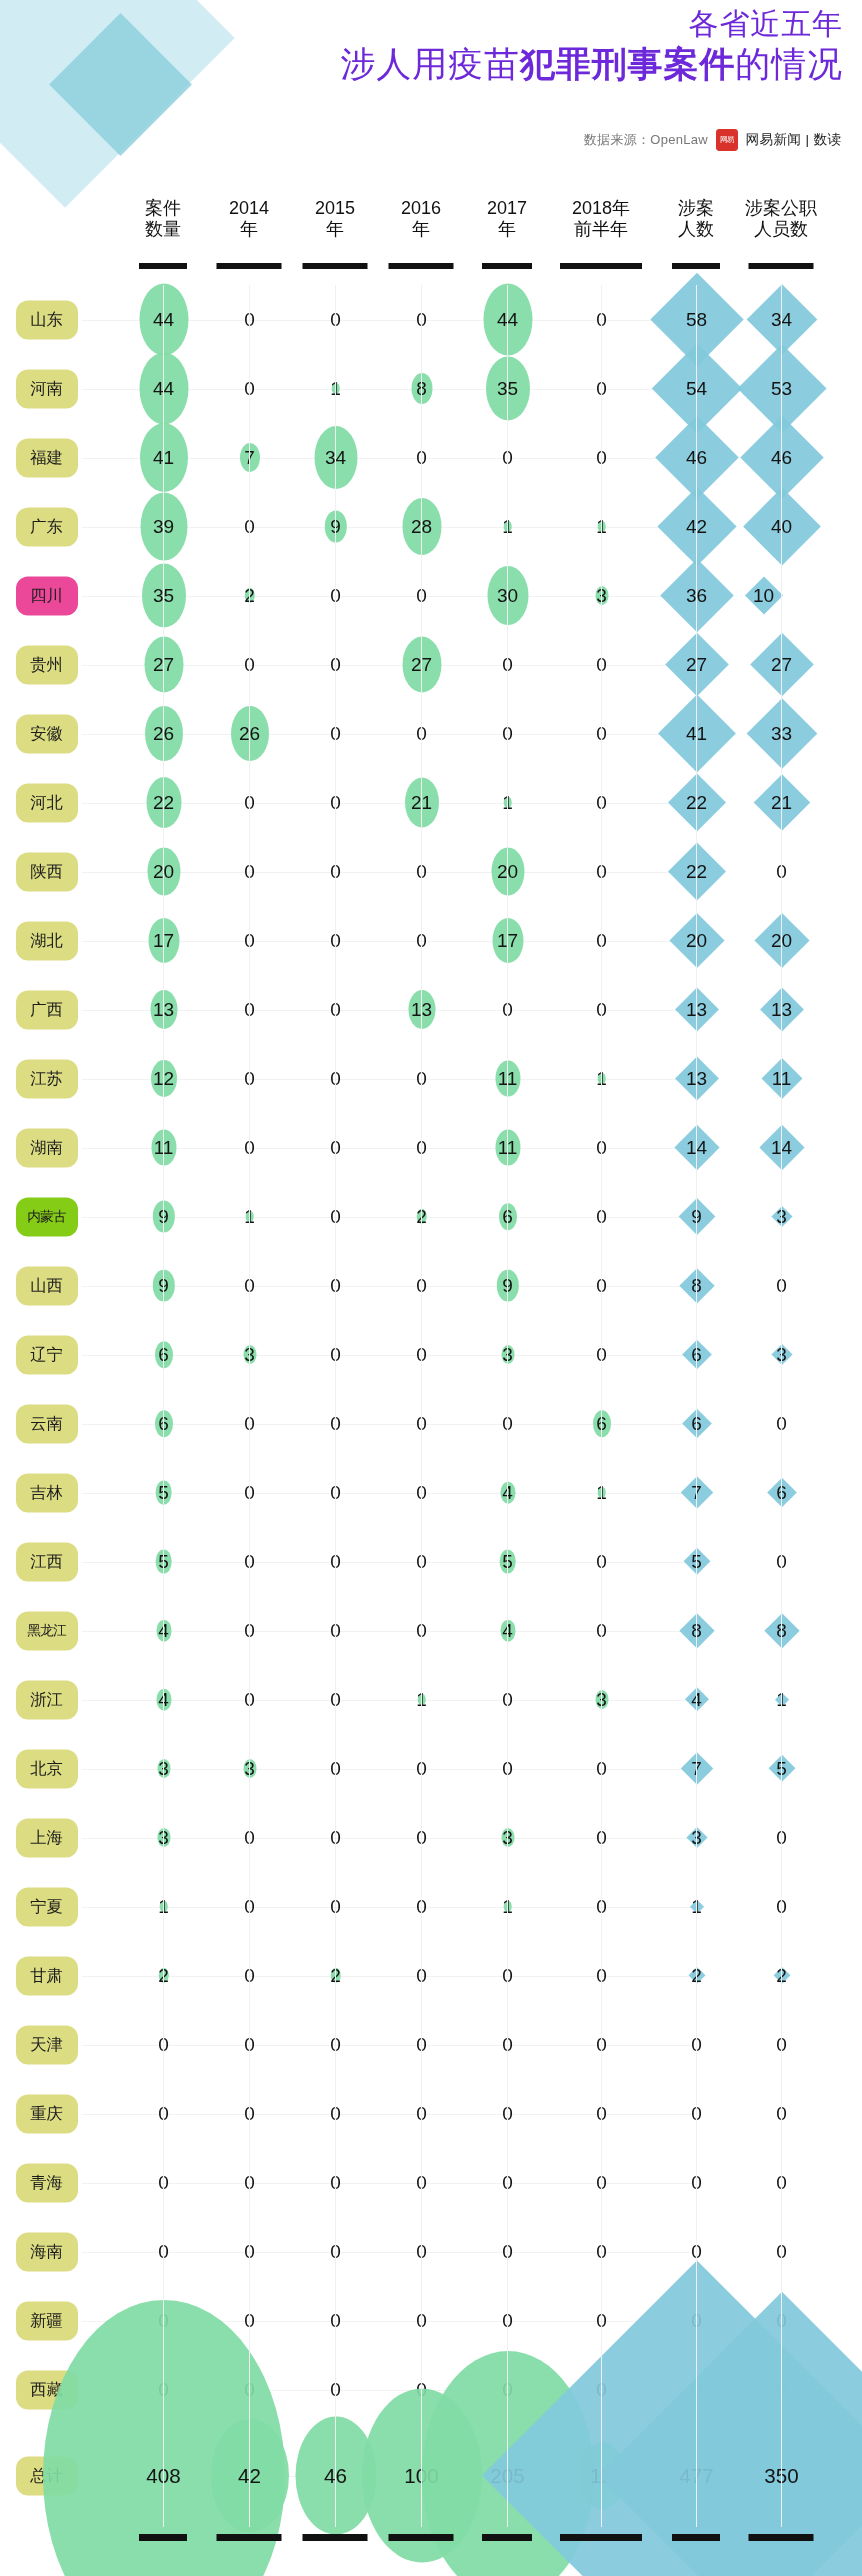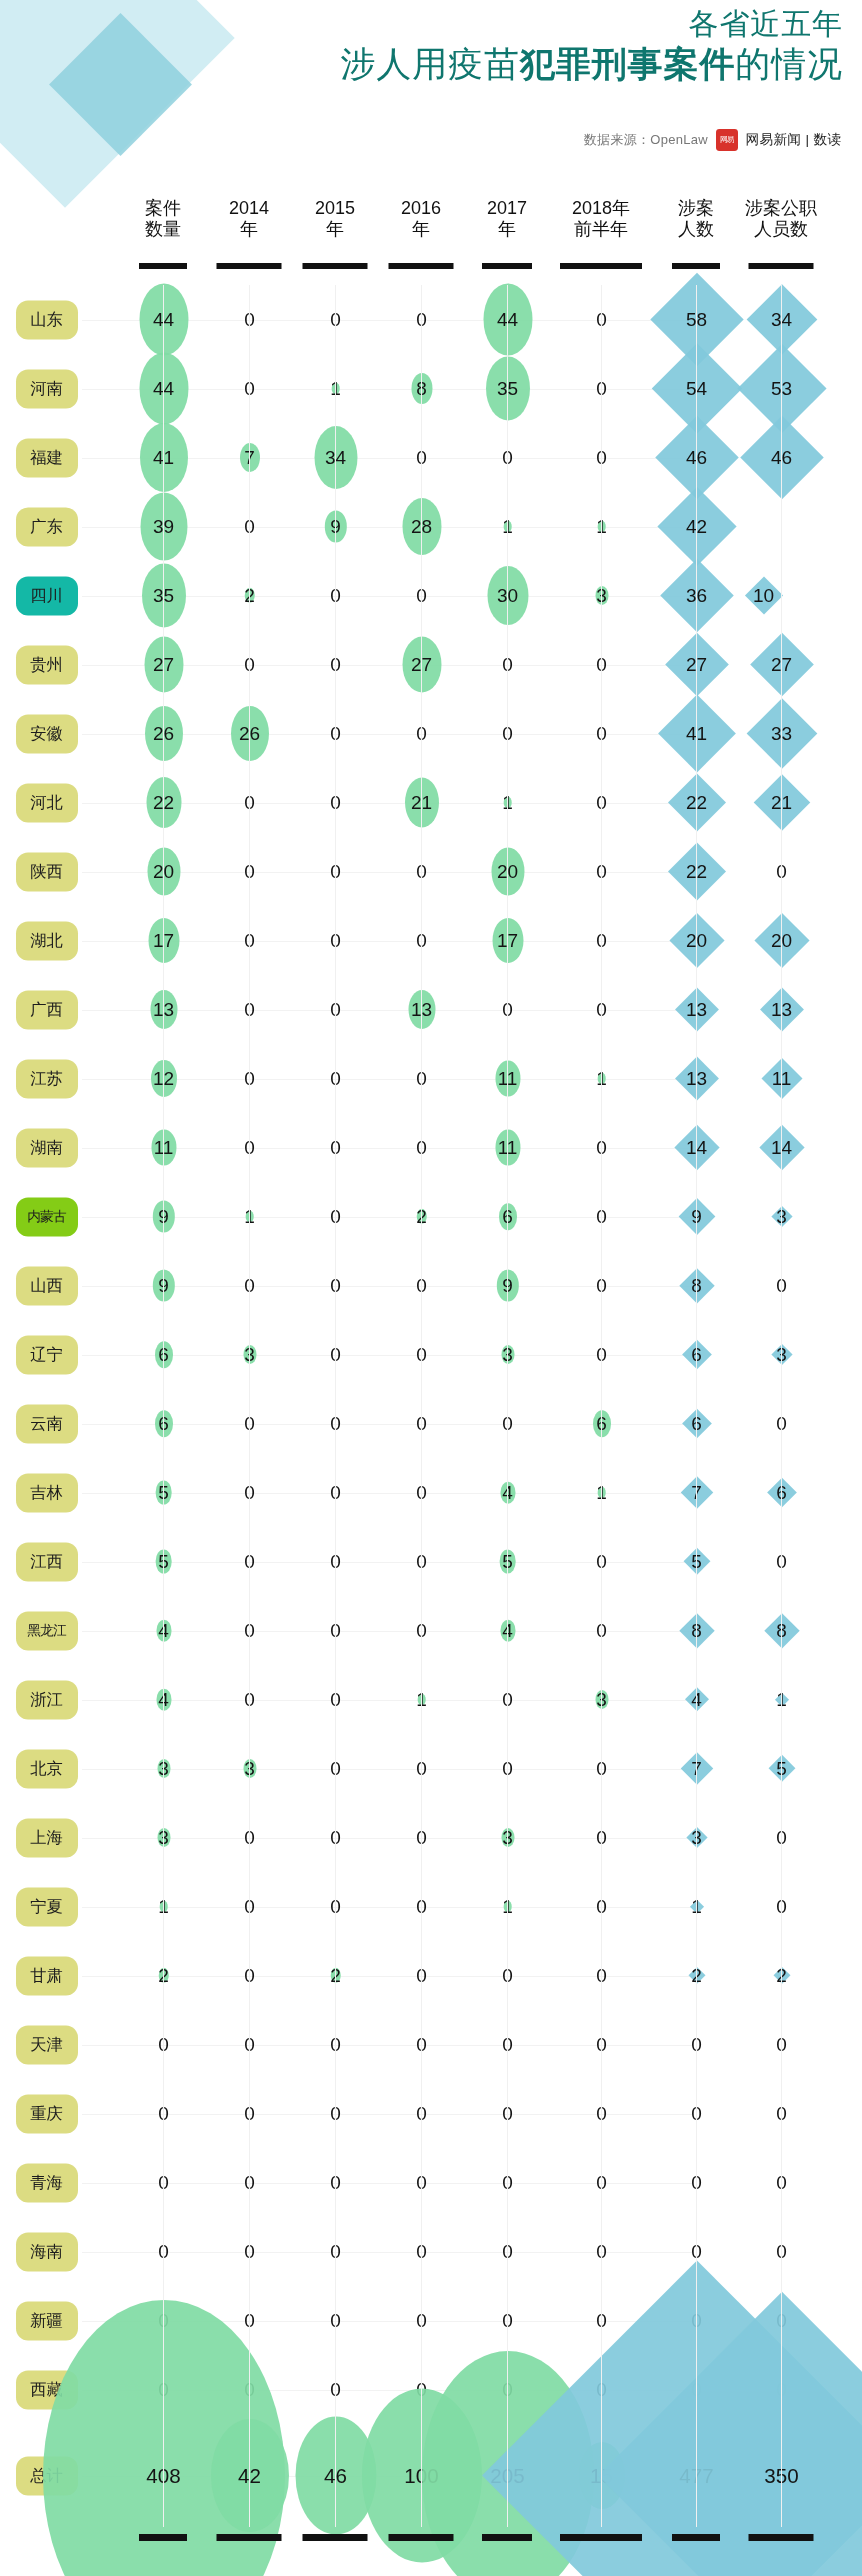--- a/index.html
+++ b/index.html
@@ -30,21 +30,21 @@
   }
 
   #title-block {
     position: absolute;
     right: 19px; top: 6.9px;
     text-align: right;
     width: 773px;
   }
   .title-line {
     font-family: "Liberation Sans", "DejaVu Sans", sans-serif;
-    color: #0f766e;
+    color: #6d28d9;
     line-height: 1.12;
     letter-spacing: 0.9px;
   }
   .title-line1 { font-size: 30px; font-weight: 400; }
   .title-line2 { font-size: 35px; font-weight: 400; margin-top: 3.4px; }
   .title-line2 .em { font-weight: 800; }
 
   #source-row {
     position: absolute;
     right: 20.6px; top: 129px;
@@ -348,24 +348,28 @@
           <span class="val">1</span>
         </div>
         <div class="cell" style="left: 601px;">
           <div class="glyph circle" style="width: 8.6px; height: 12px; background: rgb(128, 219, 164);"></div>
           <span class="val">1</span>
         </div>
         <div class="cell" style="left: 696px;">
           <div class="glyph diamond" style="width: 56px; height: 56px; background: rgb(129, 201, 219);"></div>
           <span class="val">42</span>
         </div>
-      </div>
-      <div class="row">
-        <div class="hline"></div>
-        <div class="prov-label" style="background: #14b8a6;">四川</div>
+        <div class="cell" style="left: 781px;">
+          <div class="glyph diamond" style="width: 55px; height: 55px; background: rgb(129, 201, 219);"></div>
+          <span class="val">40</span>
+        </div>
+      </div>
+      <div class="row">
+        <div class="hline"></div>
+        <div class="prov-label" style="background: #ec4899;">四川</div>
         <div class="cell" style="left: 163px;">
           <div class="glyph circle" style="width: 44px; height: 64px; background: rgb(128, 219, 164);"></div>
           <span class="val">35</span>
         </div>
         <div class="cell" style="left: 249px;">
           <div class="glyph circle" style="width: 10.5px; height: 15.3px; background: rgb(128, 219, 164);"></div>
           <span class="val">2</span>
         </div>
         <div class="cell" style="left: 335px;">
           <span class="val">0</span>

